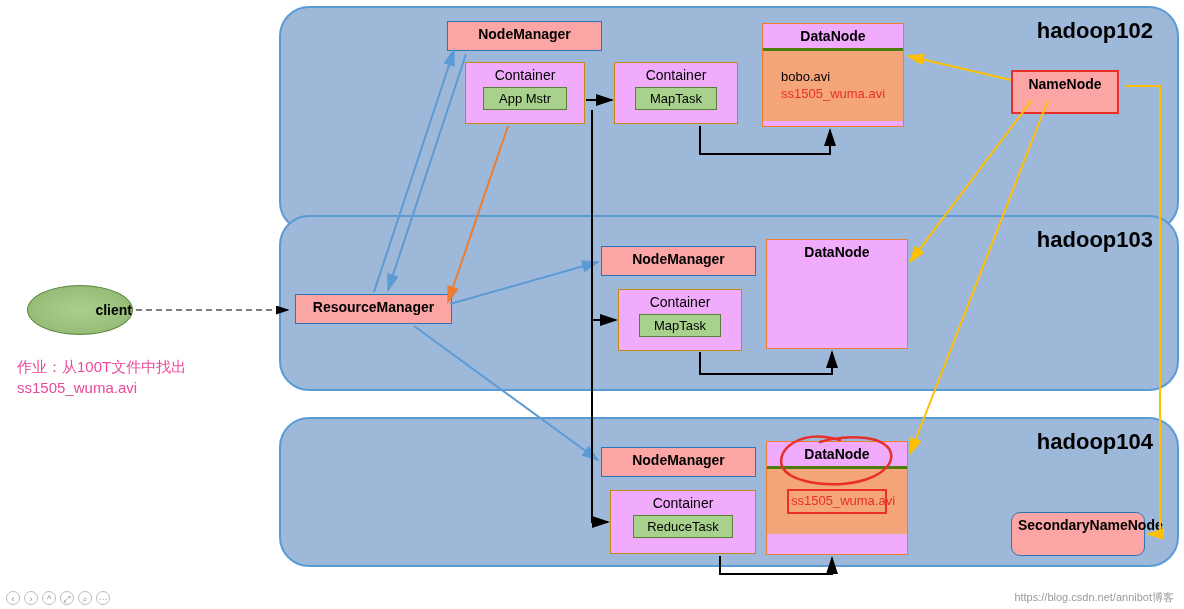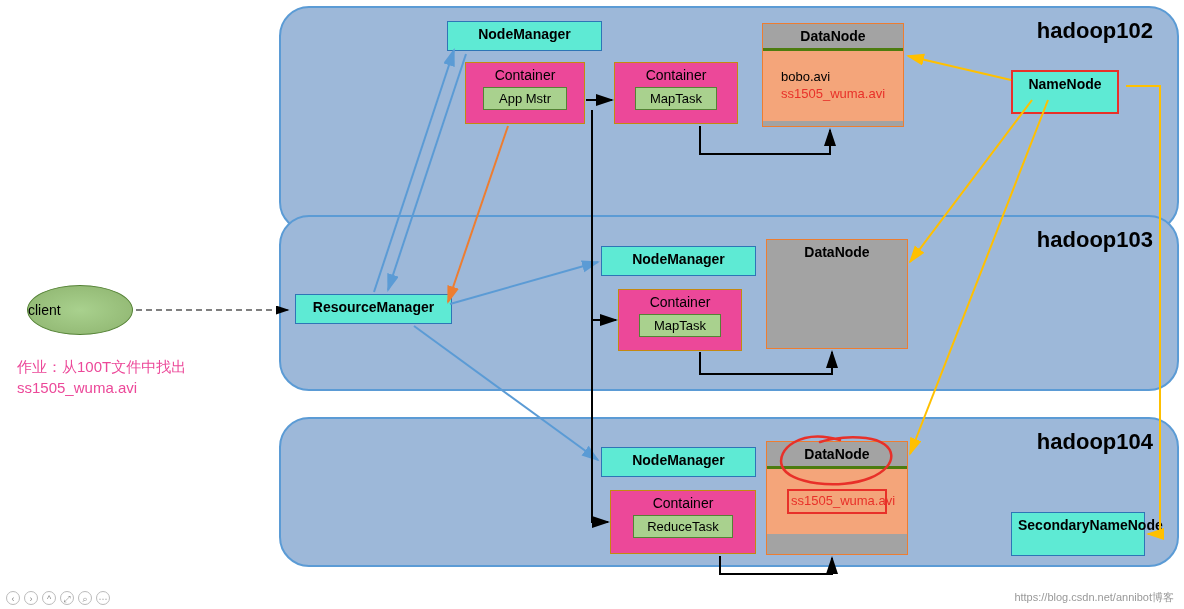--- a/index.html
+++ b/index.html
@@ -1,26 +1,26 @@
 <!DOCTYPE html>
 <html><head>
 <meta charset="utf-8">
 <style>
   * { box-sizing: border-box; margin: 0; padding: 0; }
   body { width: 1184px; height: 609px; position: relative; font-family: Arial, sans-serif; font-size: 14px; background: #fff; }
   .stage { position: absolute; inset: 0; }
   .node-cluster { position: absolute; background: #9db8d9; border: 2px solid #5b9bd5; border-radius: 30px; }
   .cluster-title { position: absolute; right: 24px; top: 10px; font-weight: bold; font-size: 22px; color: #000; }
-  .box { position: absolute; background: #5eead4; border: 1.5px solid #2e75b6; text-align: center; padding: 4px 6px; font-weight: bold; }
+  .box { position: absolute; background: #fca5a5; border: 1.5px solid #2e75b6; text-align: center; padding: 4px 6px; font-weight: bold; }
   .box.nobold { font-weight: normal; }
-  .client { position: absolute; width: 106px; height: 50px; background: radial-gradient(ellipse at center,#a9d18e,#8db36e); border: 1px solid #548235; border-radius: 50%; display:flex; align-items:center; justify-content:flex-start; font-size:14px; }
-  .container { position:absolute; background: #ec4899; border:1.5px solid #c48910; }
+  .client { position: absolute; width: 106px; height: 50px; background: radial-gradient(ellipse at center,#a9d18e,#8db36e); border: 1px solid #548235; border-radius: 50%; display:flex; align-items:center; justify-content:flex-end; font-size:14px;font-weight:bold; }
+  .container { position:absolute; background: #f0abfc; border:1.5px solid #c48910; }
   .container .ttl { font-size: 14px; padding: 4px 0 2px 0; text-align:center; }
   .task { margin: 2px auto 6px auto; background:#a9d18e; border:1px solid #548235; text-align:center; padding:3px 4px; font-size:13px; }
-  .datanode-panel { position:absolute; background:#a3a3a3; border:1.5px solid #ed7d31; }
+  .datanode-panel { position:absolute; background:#f0abfc; border:1.5px solid #ed7d31; }
   .datanode-panel .head { text-align:center; font-weight:bold; padding:4px 0; }
   .datanode-panel .body { background:#f4a57a; padding:18px; font-size:13px; line-height:1.3; border-top:3px solid #4d7c0f; min-height: 50px; }
   .red-text { color: #e83029; }
   .annot { position:absolute; color:#ec4899; font-size:15px; max-width:180px; line-height:1.4; }
   .namenode-redbox { border:2px solid #e83029; }
   .result-redbox { border:2px solid #e83029; margin: 2px; padding: 2px; }
   svg.arrows { position:absolute; inset:0; pointer-events:none; }
   .watermark { position:absolute; right:10px; bottom:4px; font-size:11px; color:#999; }
   .footer-circles { position:absolute; left:6px; bottom:4px; display:flex; gap:4px; }
   .footer-circles span { display:inline-block; width:14px; height:14px; border:1px solid #bbb; border-radius:50%; font-size:9px; text-align:center; line-height:14px; color:#888; }
@@ -86,21 +86,21 @@
   </div>
   <div class="datanode-panel" style="left:766px; top:441px; width:142px; height:114px;">
     <div class="head">DataNode</div>
     <div class="body">
       <div class="result-redbox">
         <span class="red-text">ss1505_wuma.avi</span>
       </div>
     </div>
   </div>
 
-  <div class="box nobold" style="left:1011px; top:512px; width:134px; height:44px; font-weight:bold; text-align:left; padding-left:6px;"><span>SecondaryNameNode</span></div>
+  <div class="box nobold" style="left:1011px; top:512px; width:134px; height:44px; font-weight:bold; text-align:left; padding-left:6px;border-radius:9px;"><span>SecondaryNameNode</span></div>
 
   <svg class="scribble" style="left:770px; top:432px; width:142px; height:58px;">
     <path d="M 70 8 C 30 -4 6 18 12 34 C 18 52 70 58 100 46 C 130 34 128 10 96 6 C 70 3 50 10 50 10" stroke="#e83029" stroke-width="2.5" fill="none" stroke-linecap="round"></path>
   </svg>
 
   <svg class="arrows" width="1184" height="609">
     <defs>
       <marker id="ab" markerWidth="10" markerHeight="10" refX="8" refY="3" orient="auto">
           <path d="M0,0 L9,3 L0,6 Z" fill="#5b9bd5"></path>
         </marker>

